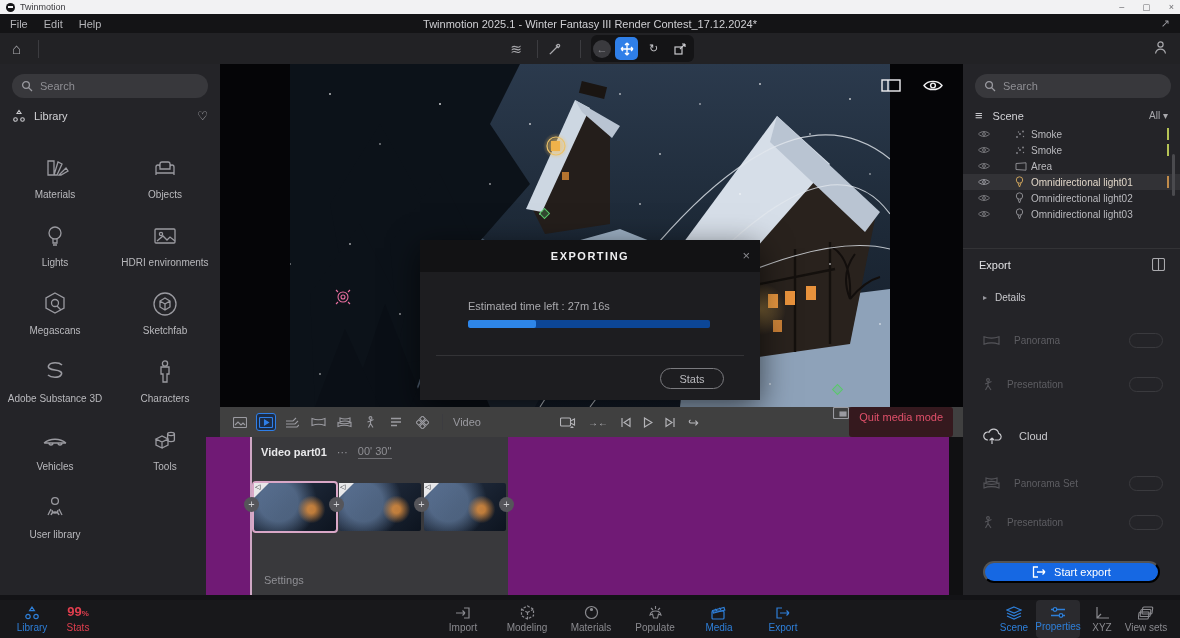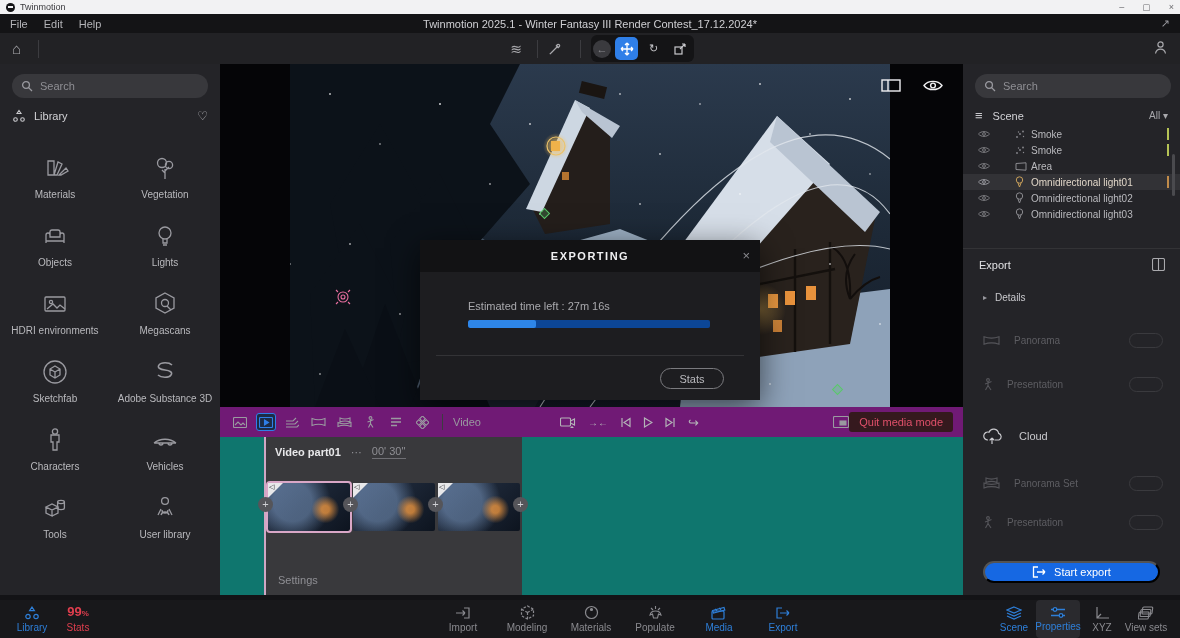--- a/index.html
+++ b/index.html
@@ -58,32 +58,32 @@
   .dialog-title { color:#f0f0f2; font-weight:bold; font-size:11px; letter-spacing:1.5px; }
   .dialog-close { position:absolute; right:10px; top:8px; color:#8a8a8f; font-size:13px; }
   .dialog-body { position:relative; height:128px; }
   .est-row { position:absolute; left:48px; top:28px; color:#a9a9ad; font-size:11px; }
   .progress { position:absolute; left:48px; top:48px; width:242px; height:8px; background:#0c4696; border-radius:2px; overflow:hidden; }
   .progress .fill { height:100%; width:28%; background:#2e86e8; border-radius:2px; }
   .dialog-sep { position:absolute; left:16px; right:16px; top:83px; height:1px; background:#333336; }
   .cancel-btn { position:absolute; right:36px; top:96px; width:64px; height:21px; border:1px solid #7a7a7e; border-radius:11px; background:transparent; color:#b9b9bd; font-size:11px; display:flex; align-items:center; justify-content:center; }
 
   
-  .media-toolbar { position:absolute; left:220px; top:407px; width:743px; height:30px; background:#701a75; }
+  .media-toolbar { position:absolute; left:220px; top:407px; width:743px; height:30px; background:#404040; }
   .mt-left { position:absolute; left:10px; top:0; height:30px; display:flex; align-items:center; gap:6px; }
   .mt-btn { width:20px; height:18px; display:flex; align-items:center; justify-content:center; color:#9a9aa0; border-radius:3px; }
   .mt-btn.active { border:1px solid #2f7fe8; background:#1c2c46; color:#2f7fe8; }
   .mt-sep { width:1px; height:16px; background:#3c3c40; margin:0 4px; }
   .mt-mode { color:#9a9aa0; font-size:11px; }
   .mt-transport { position:absolute; left:340px; top:0; height:30px; display:flex; align-items:center; gap:12px; color:#b4b4b8; }
-  .mt-right { position:absolute; right:10px; top:0; height:30px; display:flex; align-items:center; }
+  .mt-right { position:absolute; right:10px; top:0; height:30px; display:flex; }
   .quit-btn { background:#35191e; color:#e0506a; border-radius:3px; padding:4px 10px; font-size:11px; }
 
   
-  .timeline { position:absolute; left:220px; top:437px; width:743px; height:158px; background:#0f766e; }
+  .timeline { position:absolute; left:206px; top:437px; width:743px; height:158px; background:#701a75; }
   .track-panel { position:absolute; left:45px; top:0; width:257px; height:158px; background:#39393c; }
   .playhead { position:absolute; left:44px; top:0; width:2px; height:158px; background:#cfa7c4; }
   .clip-header { position:absolute; left:10px; top:8px; display:flex; align-items:center; gap:10px; }
   .clip-name { color:#e8e8ea; font-weight:bold; font-size:11px; }
   .clip-more { color:#8f8f94; }
   .clip-duration { color:#8f8f94; border-bottom:1px solid #6f6f74; padding-bottom:1px; }
   .thumbs { position:absolute; left:0; top:46px; height:50px; width:257px; }
   .thumb { position:absolute; top:0; width:82px; height:48px; border-radius:2px; background:
       radial-gradient(circle at 70% 55%, rgba(232,146,60,.8) 0 6%, rgba(232,146,60,0) 22%),
       radial-gradient(circle at 30% 40%, rgba(120,150,190,.55) 0 30%, rgba(120,150,190,0) 60%),
@@ -216,28 +216,20 @@
         </svg>
       <span>Library</span>
       <span class="heart">♡</span>
     </div>
     <div class="lib-grid">
       <div class="lib-item">
         <svg class="ic" width="30" height="30" viewBox="0 0 30 30" fill="none" stroke-width="1.3">
             <path d="M8 22 L8 8 h6 v14 z M14 22 L18 9 l4 2 -5 11 z M19 22 l7 -7 2 3 -7 4 z"></path>
           </svg>
         <span>Materials</span>
-      </div>
-      <div class="lib-item">
-        <svg class="ic" width="30" height="30" viewBox="0 0 30 30" fill="none" stroke-width="1.3">
-            <circle cx="12" cy="10" r="4.5"></circle>
-            <circle cx="19" cy="12" r="3.6"></circle>
-            <path d="M15 26 v-10 M15 18 l4 -4 M15 20 l-3 -3"></path>
-          </svg>
-        <span>Vegetation</span>
       </div>
       <div class="lib-item">
         <svg class="ic" width="30" height="30" viewBox="0 0 30 30" fill="none" stroke-width="1.3">
             <path d="M6 20 v-6 a2 2 0 0 1 4 0 v2 h10 v-2 a2 2 0 0 1 4 0 v6 z M6 20 v2 M24 20 v2 M10 14 v-3 a2 2 0 0 1 2 -2 h6 a2 2 0 0 1 2 2 v3"></path>
           </svg>
         <span>Objects</span>
       </div>
       <div class="lib-item">
         <svg class="ic" width="30" height="30" viewBox="0 0 30 30" fill="none" stroke-width="1.3">
             <circle cx="15" cy="12" r="6"></circle>

